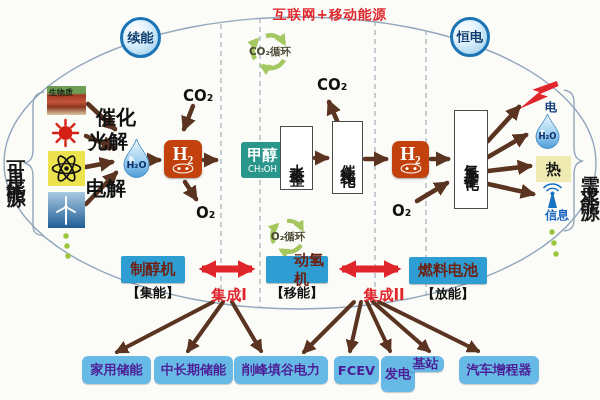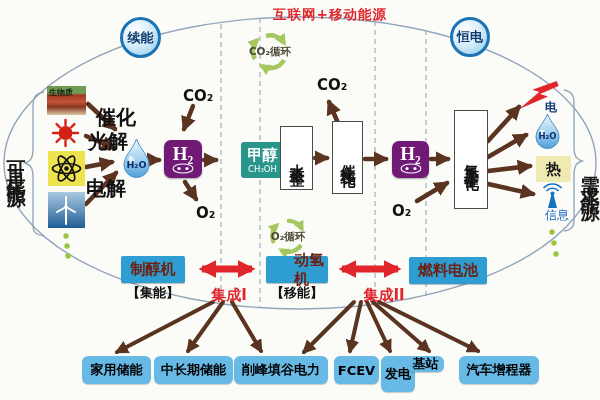--- a/index.html
+++ b/index.html
@@ -11,36 +11,36 @@
   svg{display:block;}
 
   .title-red{color:#e0252b;font-weight:bold;font-size:13.5px;text-align:center;letter-spacing:1px;}
   .badge{width:41px;height:41px;border-radius:50%;border:3px solid #1c74b4;
          background:radial-gradient(circle at 35% 30%, #ffffff 0%, #d9eefb 45%, #8ec6e8 100%);
          color:#0c3c6e;font-weight:bold;font-size:13px;}
   .side-label{writing-mode:vertical-rl;text-orientation:upright;font-weight:bold;font-size:19px;color:#161616;letter-spacing:7px;text-align:center;}
 
   .vbox{background:#fff;border:1.6px solid #4a4a4a;writing-mode:vertical-rl;text-orientation:upright;
         font-weight:bold;font-size:15px;color:#151515;letter-spacing:4px;}
-  .h2box{background:#701a75;border-radius:7px;color:#fff;flex-direction:column;box-shadow:0 1px 2px rgba(0,0,0,.35);}
+  .h2box{background:#c2410c;border-radius:7px;color:#fff;flex-direction:column;box-shadow:0 1px 2px rgba(0,0,0,.35);}
   .h2box .h2t{font-family:"Liberation Serif","DejaVu Serif",serif;font-weight:bold;font-size:19px;line-height:18px;}
   .methanol{background:#28968b;border-radius:3px;color:#fff;flex-direction:column;}
   .methanol .mt{font-weight:bold;font-size:15px;line-height:17px;}
   .methanol .mf{font-size:8.5px;line-height:10px;}
   .gas{font-weight:bold;font-size:15px;color:#111;}
   .plabel{font-weight:bold;font-size:20px;color:#111;}
   .cycle-label{font-weight:bold;font-size:10.5px;color:#4a4a33;text-align:center;}
 
   .machine{background:#2e9ed2;border-radius:2px;color:#6e2012;font-weight:bold;font-size:15px;box-shadow:0 1px 1px rgba(0,0,0,.25);}
   .tag{font-weight:bold;font-size:13px;color:#111;text-align:center;}
   .integration{font-weight:bold;font-size:15px;color:#e0252b;text-align:center;}
-  .app{background:#67b9e6;border-radius:6px;color:#000000;font-weight:bold;font-size:13px;padding:0 4px;box-shadow:0 1px 1px rgba(0,0,0,.2);}
+  .app{background:#67b9e6;border-radius:6px;color:#4c1d95;font-weight:bold;font-size:13px;padding:0 4px;box-shadow:0 1px 1px rgba(0,0,0,.2);}
   .heat{background:#eeeab2;color:#141414;font-weight:bold;font-size:15px;}
   .out-label-dian{font-weight:bold;font-size:12px;color:#123a7a;}
-  .out-label-info{font-weight:normal;font-size:12px;color:#1565c0;}
+  .out-label-info{font-weight:bold;font-size:12px;color:#1565c0;}
   .drop-text{position:absolute;width:100%;text-align:center;font-weight:bold;color:#0d2f6b;}
   .bio{background:linear-gradient(180deg,#6f9c55 0%,#6f9c55 24%,#a53824 32%,#c2563a 55%,#8a3420 72%,#d9c9a0 100%);}
   .bio-label{position:absolute;left:2px;top:1px;font-size:8px;font-weight:bold;color:#15240e;}
 </style>
 </head>
 <body>
 
 <div id="stage">
 
   <svg class="abs" width="600" height="400" viewBox="0 0 600 400" style="left:0;top:0;">
@@ -266,20 +266,21 @@
 
   <div class="abs machine ctr" style="left:121px;top:256px;width:64px;height:27px;">制醇机</div>
   <div class="abs tag" style="left:109px;top:284px;width:88px;">【集能】</div>
   <div class="abs integration" style="left:198px;top:286px;width:62px;">集成I</div>
 
   <div class="abs machine ctr" style="left:266px;top:256px;width:62px;height:27px;padding-left:28px;">动氢机</div>
   <div class="abs tag" style="left:261px;top:284px;width:72px;">【移能】</div>
   <div class="abs integration" style="left:348px;top:286px;width:72px;">集成II</div>
 
   <div class="abs machine ctr" style="left:409px;top:257px;width:78px;height:27px;">燃料电池</div>
+  <div class="abs tag" style="left:406px;top:285px;width:84px;">【放能】</div>
 
   <div class="abs app ctr" style="left:82px;top:356px;width:69px;height:28px;">家用储能</div>
   <div class="abs app ctr" style="left:154px;top:356px;width:79px;height:28px;">中长期储能</div>
   <div class="abs app ctr" style="left:234px;top:356px;width:94px;height:28px;">削峰填谷电力</div>
   <div class="abs app ctr" style="left:334px;top:356px;width:45px;height:28px;">FCEV</div>
   <div class="abs app ctr" style="left:381px;top:356px;width:34px;height:36px;text-align:center;">发电</div>
   <div class="abs app ctr" style="left:407px;top:356px;width:37px;height:16px;">基站</div>
   <div class="abs app ctr" style="left:459px;top:356px;width:80px;height:28px;">汽车增程器</div>
 
 </div>

